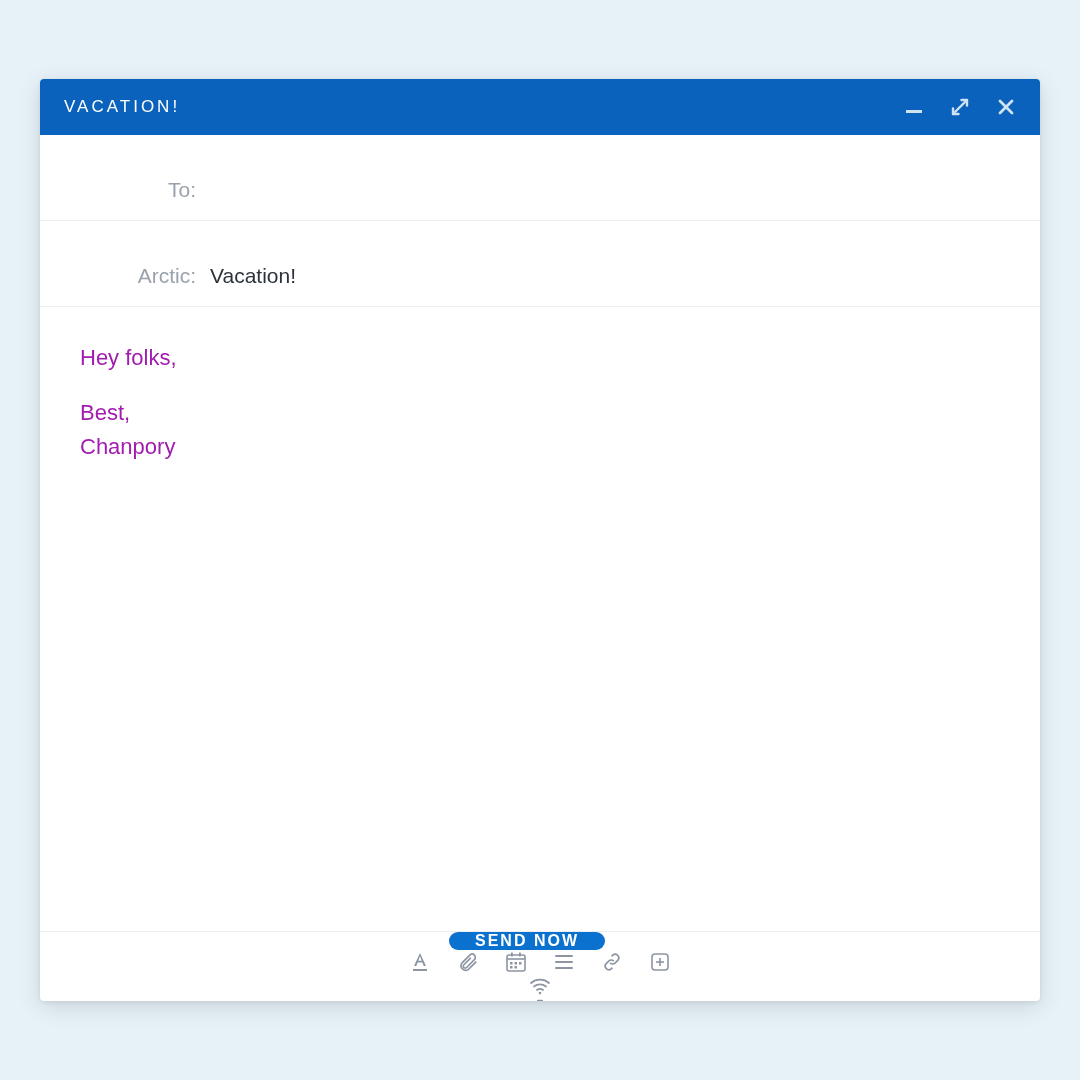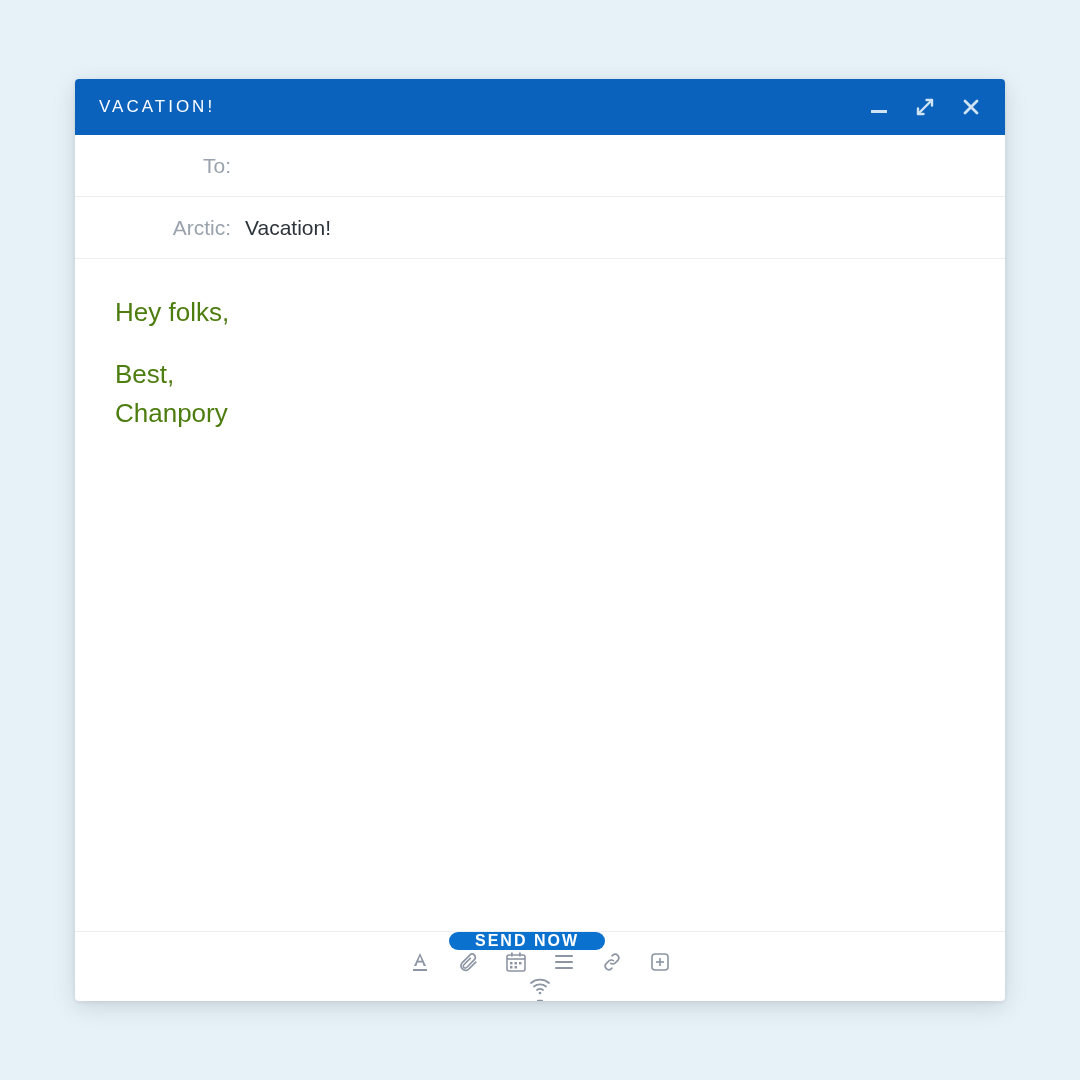--- a/index.html
+++ b/index.html
@@ -5,21 +5,21 @@
   * { box-sizing: border-box; margin: 0; padding: 0; }
   html, body { width: 1080px; height: 1080px; }
   body {
     background: #e6f1f8;
     font-family: -apple-system, BlinkMacSystemFont, "Segoe UI", Helvetica, Arial, sans-serif;
     display: flex;
     align-items: center;
     justify-content: center;
   }
   .compose-window {
-    width: 930px;
+    width: 1000px;
     height: 922px;
     background: #ffffff;
     border-radius: 4px;
     box-shadow: 0 6px 24px rgba(0,0,0,0.12), 0 1px 4px rgba(0,0,0,0.08);
     display: flex;
     flex-direction: column;
     overflow: hidden;
   }
   .titlebar {
     background: #0a62bc;
@@ -51,20 +51,21 @@
     color: #cfe3f5;
   }
   .titlebar .controls .ctl svg { display: block; }
 
   .field-row {
     display: flex;
     align-items: center;
     height: 62px;
     border-bottom: 1px solid #edeef0;
     padding: 0 10px 0 0;
+    margin-top: 24px;
   }
   .field-label {
     width: 170px;
     text-align: right;
     padding-right: 14px;
     color: #9aa2ad;
     font-size: 21px;
     font-weight: 400;
   }
   .field-value {
@@ -73,23 +74,23 @@
     font-size: 21px;
     font-weight: 400;
     border: none;
     outline: none;
     background: transparent;
   }
 
   .body-area {
     flex: 1;
     padding: 34px 40px 20px 40px;
-    font-size: 26px;
+    font-size: 22px;
     line-height: 1.52;
-    color: #4d7c0f;
+    color: #a21caf;
     overflow: auto;
   }
   .body-area p { margin-bottom: 22px; white-space: pre-wrap; }
   .body-area p:last-child { margin-bottom: 0; }
 
   .toolbar {
     height: 70px;
     border-top: 1px solid #edeef0;
     display: flex;
     align-items: center;

